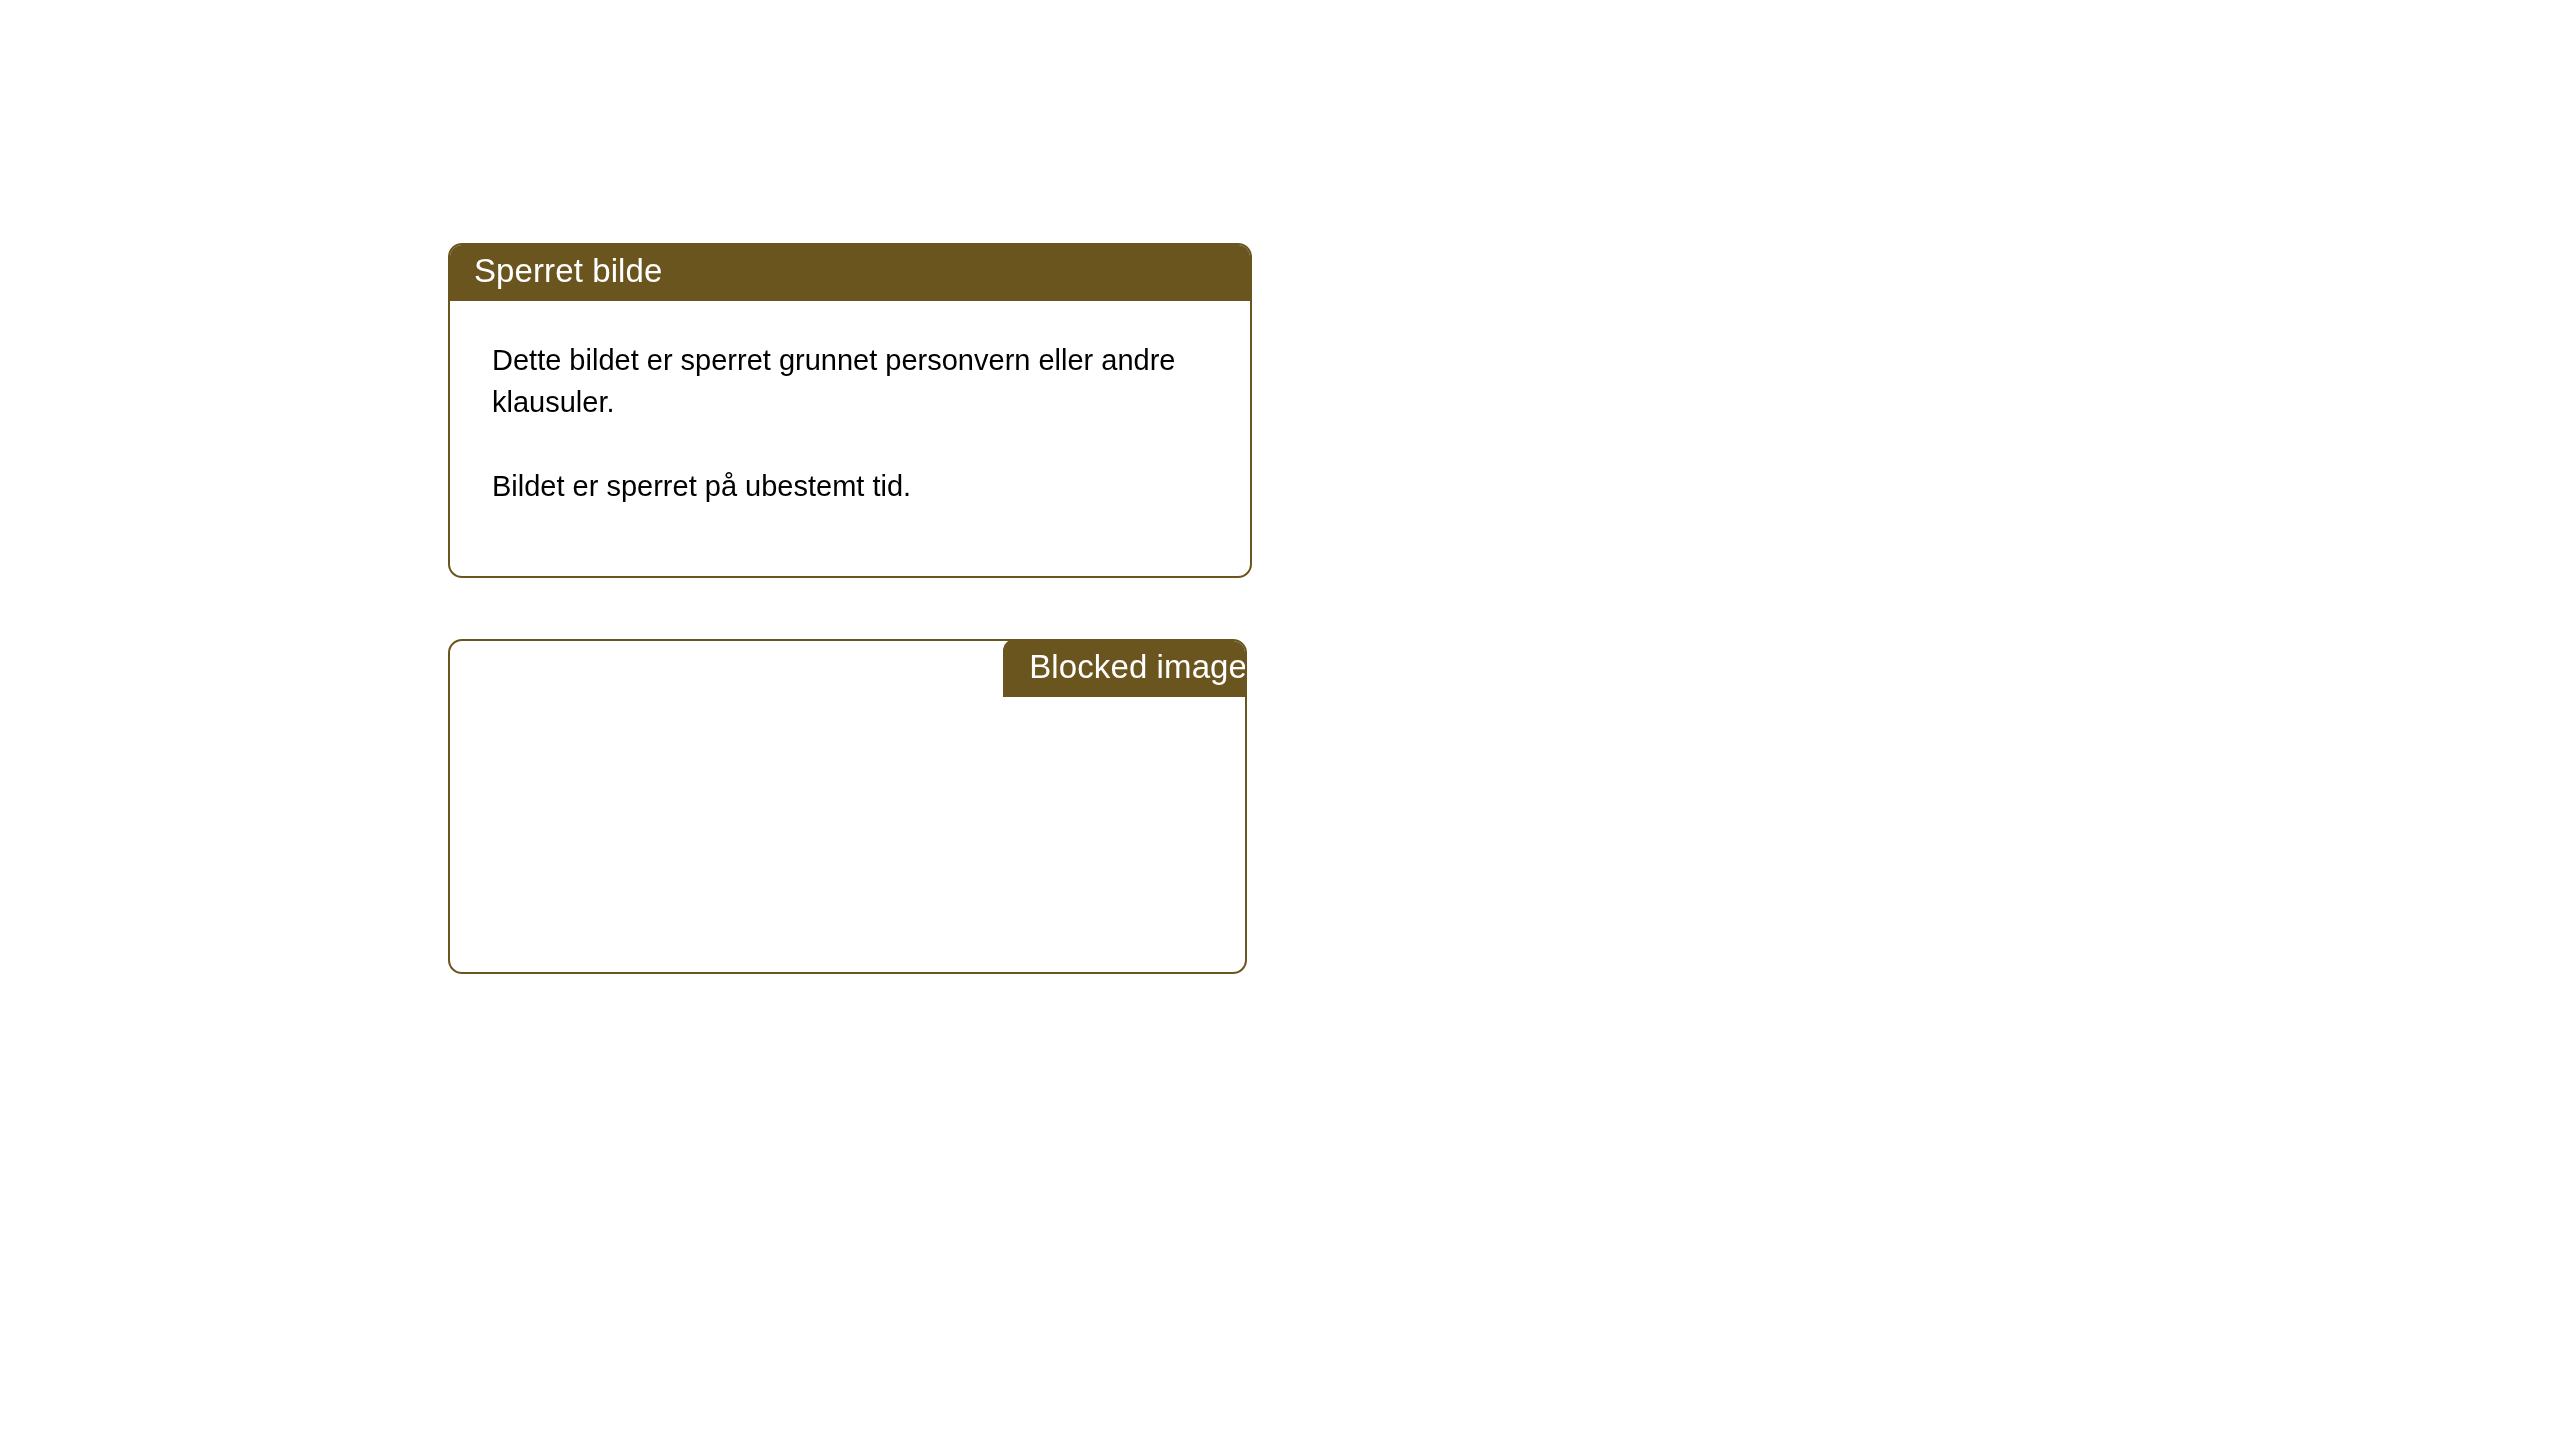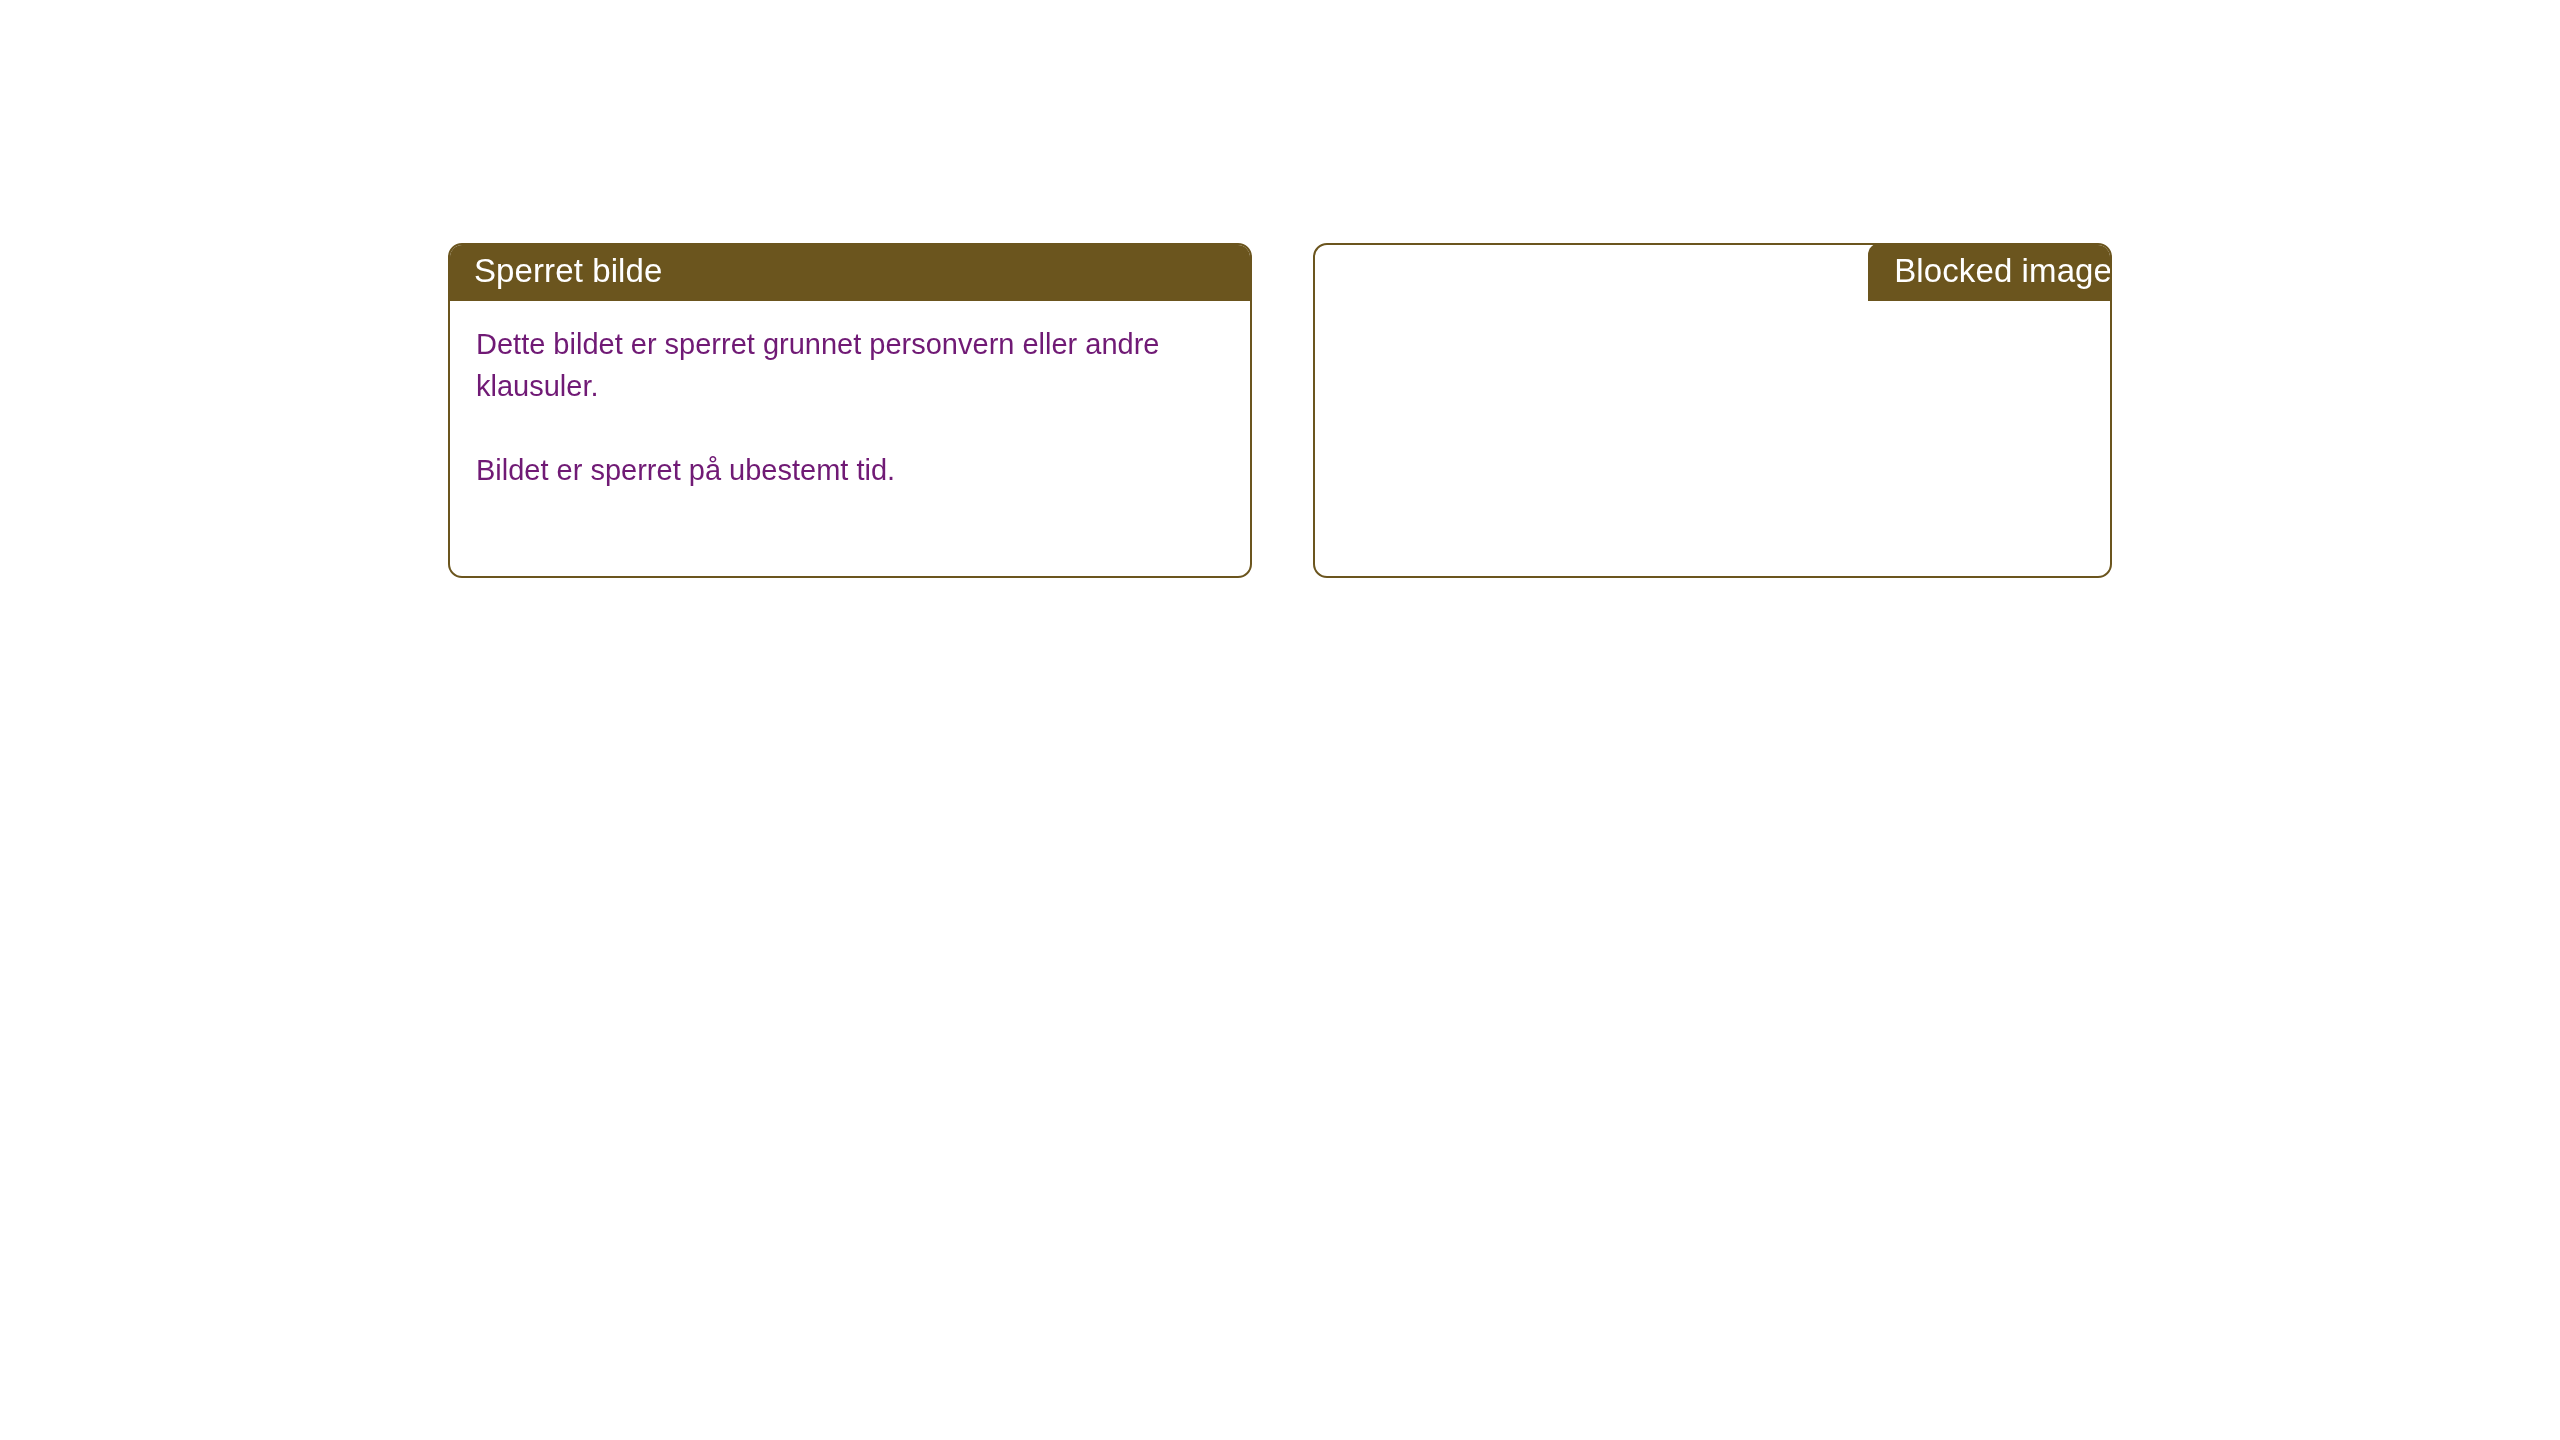--- a/index.html
+++ b/index.html
@@ -22,21 +22,21 @@
     inset: 0;
     background: #ffffff;
   }
 
   
   .card-row {
     position: absolute;
     left: 448px;
     top: 243px;
     display: flex;
-    flex-direction: row;
+    flex-direction: column;
     align-items: flex-start;
     gap: 61px;
   }
 
   .notice-card {
     width: 804px;
     height: 335px;
     box-sizing: border-box;
     background: #ffffff;
     border: 2px solid #6b551e;
@@ -72,25 +72,25 @@
     font-family: "Liberation Sans", sans-serif;
   }
 
   .card-body {
     flex: 1 1 auto;
     padding: 22px 24px 0 26px;
     box-sizing: border-box;
   }
 
   .card-paragraph {
-    color: #701a75;
+    color: #000000;
     font-size: 29px;
     line-height: 42px;
     font-weight: 400;
-    margin: 0;
+    margin: 16px;
     font-family: "Liberation Sans", sans-serif;
   }
 
   .card-paragraph + .card-paragraph {
     margin-top: 42px;
   }
 
   .card-en .card-paragraph + .card-paragraph {
     margin-top: 41px;
   }

